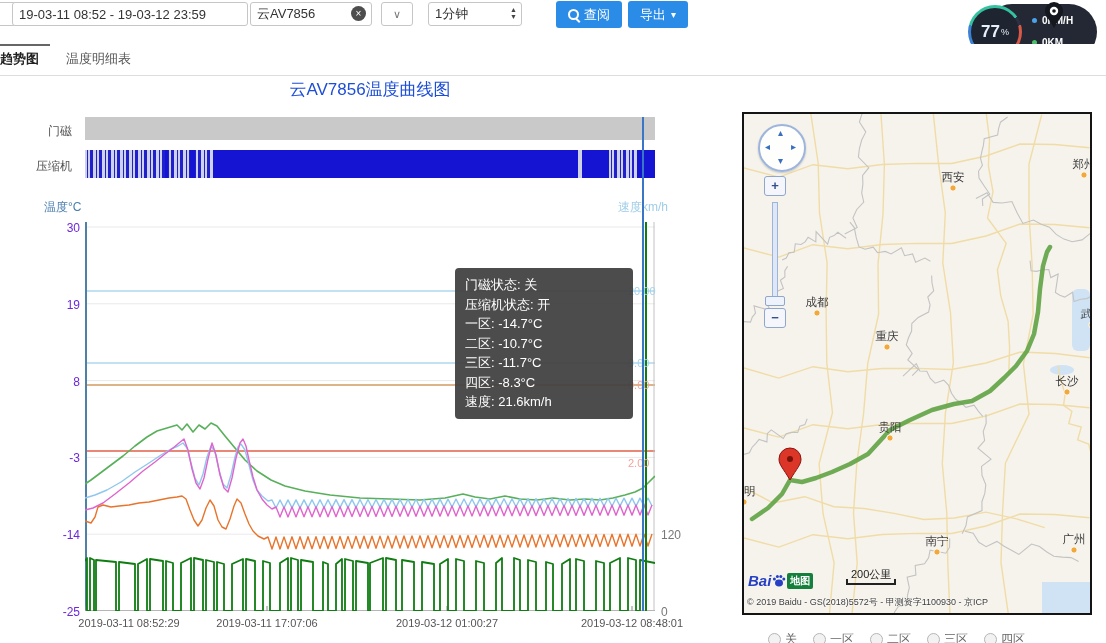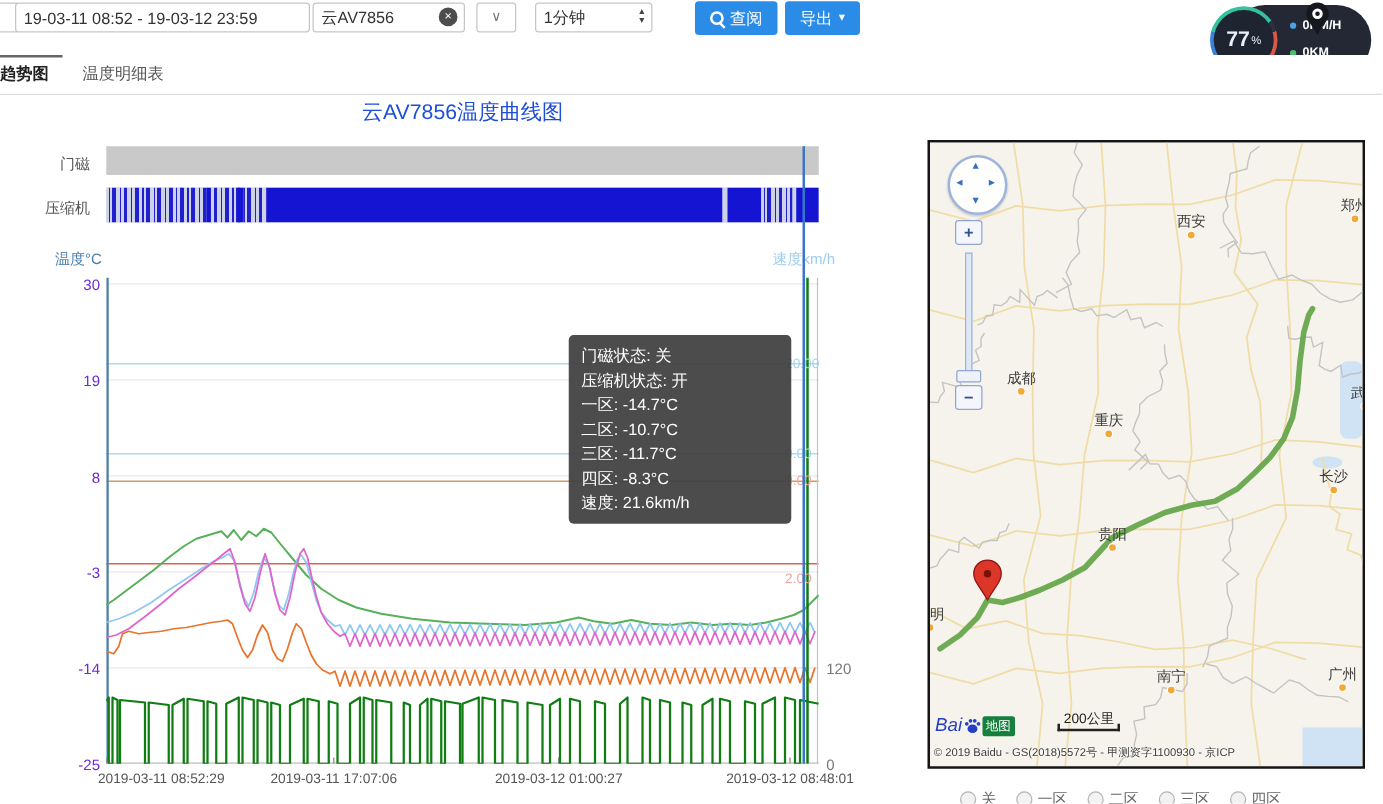--- a/index.html
+++ b/index.html
@@ -47,21 +47,21 @@
   .cursorline{position:absolute;left:642px;top:117px;width:2px;height:494px;background:#3a76c8;z-index:4;}
   
   .mappanel{position:absolute;left:742px;top:112px;width:346px;height:499px;border:2px solid #141414;background:#f6f3ec;overflow:hidden;}
   .panctl{position:absolute;left:14px;top:10px;width:44px;height:44px;border-radius:50%;background:rgba(255,255,255,.9);
      border:2px solid #9db4dc;box-shadow:0 1px 2px rgba(0,0,0,.2);}
   .panctl span{position:absolute;color:#3a6fbf;font-size:10px;}
   .zbtn{position:absolute;left:20px;width:20px;height:18px;background:#f4f6fb;border:1px solid #8fa6cf;border-radius:3px;
      color:#33508c;font-size:13px;line-height:17px;text-align:center;font-weight:bold;}
   .ztrack{position:absolute;left:28px;top:88px;width:4px;height:100px;background:#dfe7f5;border:1px solid #9db4dc;}
   .zhandle{position:absolute;left:21px;top:182px;width:18px;height:8px;background:#eef2fb;border:1px solid #8fa6cf;border-radius:2px;}
-  .maplogo{position:absolute;left:4px;bottom:24px;display:flex;align-items:center;gap:1px;font-weight:normal;}
+  .maplogo{position:absolute;left:4px;bottom:24px;display:flex;align-items:center;gap:1px;font-weight:bold;}
   .maplogo .bai{color:#2540c4;font-size:15px;font-style:italic;}
   .maplogo .paw{width:14px;height:13px;position:relative;display:inline-block;}
   .maplogo .ditu{background:#15803d;color:#fff;font-size:10px;padding:1px 3px;border-radius:2px;}
   .scalebar{position:absolute;left:102px;bottom:28px;font-size:11px;color:#222;border-bottom:2px solid #222;padding:0 5px 1px 5px;margin-top:30px;}
   .scalebar::before,.scalebar::after{content:"";position:absolute;bottom:-2px;width:2px;height:6px;background:#222;}
   .scalebar::before{left:0;} .scalebar::after{right:0;}
   .mapcopy{position:absolute;left:3px;bottom:4px;font-size:9px;color:#3c3c3c;white-space:nowrap;
      text-shadow:0 0 2px #fff,0 0 2px #fff;}
   
   .legend{position:absolute;left:768px;top:631px;display:flex;gap:16px;font-size:12px;color:#666;}

